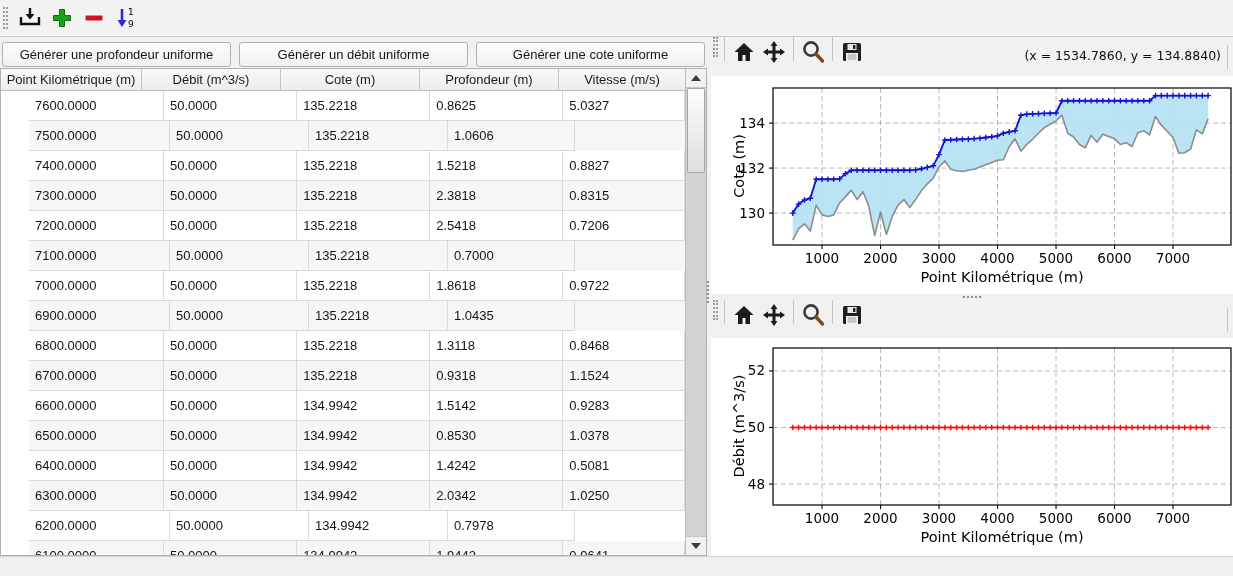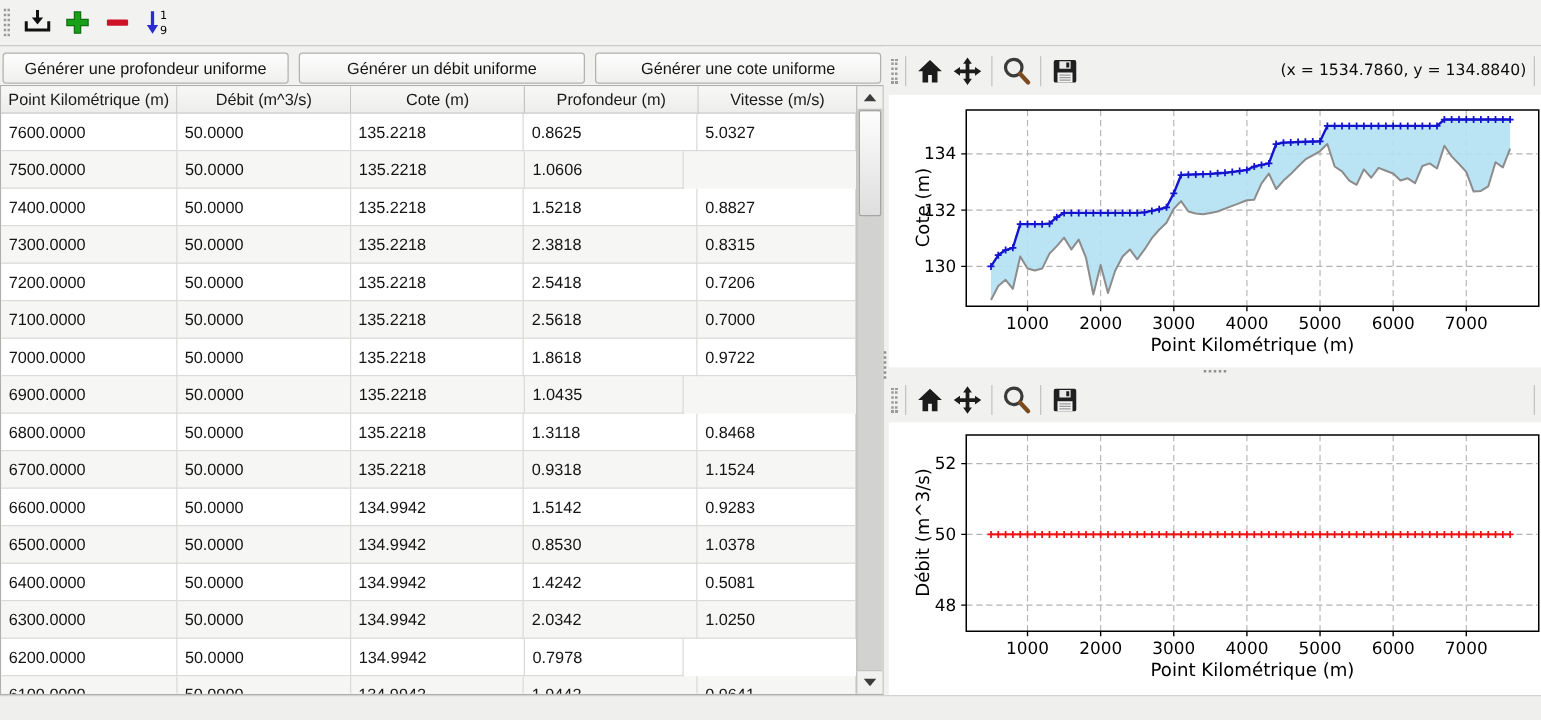--- a/index.html
+++ b/index.html
@@ -18,42 +18,42 @@
   #left-panel { position:absolute; left:0; top:37px; width:707px; height:519px; }
   #btn-row { position:absolute; left:2px; top:5px; width:703px; display:flex; gap:8px; }
   .gen-btn { flex:1; height:25px; font-family:"Liberation Sans",sans-serif; font-size:13px; color:#151515;
     background:linear-gradient(#fdfdfd,#f0f0ef); border:1px solid #b2b2b1; border-radius:3px; }
   #table-wrap { position:absolute; left:0; top:31px; width:707px; height:488px;
     background:#fff; border:1px solid #b0b0af; overflow:hidden; }
   #thead { display:flex; height:22px; }
   .hcell { height:22px; background:linear-gradient(#f8f8f7,#ededec); border-right:1px solid #c3c3c2;
     border-bottom:1px solid #bcbcbb; font-size:13px; color:#1a1a1a; display:flex; align-items:center; justify-content:center; }
   .c0 { width:141px; } .c1 { width:139px; } .c2 { width:139px; } .c3 { width:139px; } .c4 { width:127px; }
-  #tbody { position:absolute; left:0; top:22px; width:684px; }
+  #tbody { position:absolute; left:0; top:22px; width:684px;padding-left:28px; }
   .trow { display:flex; height:30px; background:#ffffff; }
   .trow.alt { background:#f6f6f5; }
   .tcell { height:30px; border-right:1px solid #dadad9; border-bottom:1px solid #dadad9;
     font-size:13px; color:#141414; display:flex; align-items:center; padding-left:6px; overflow:hidden; }
   
   #vscroll { position:absolute; right:0; top:0; width:21px; height:486px; background:#d2d2d1; border-left:1px solid #bdbdbc; }
   .sb-arrow { position:absolute; left:0; width:20px; height:19px; background:#f1f1f0; display:flex; align-items:center; justify-content:center; }
   #sb-up { top:0; border-bottom:1px solid #c2c2c1; }
   #sb-down { bottom:0; border-top:1px solid #c2c2c1; }
   .tri-up { width:0; height:0; border-left:5px solid transparent; border-right:5px solid transparent; border-bottom:6px solid #3c3c3c; }
   .tri-down { width:0; height:0; border-left:5px solid transparent; border-right:5px solid transparent; border-top:6px solid #3c3c3c; }
   #sb-handle { position:absolute; left:1px; top:19px; width:18px; height:85px;
     background:linear-gradient(#fdfdfd,#dedede); border:1px solid #a5a5a4; border-radius:2px; }
   
   #splitter-v { position:absolute; left:707px; top:37px; width:4px; height:519px; background:#f1f1f0; }
   #splitter-v::before { content:""; position:absolute; left:0; top:244px; height:22px; border-left:2px dotted #8f8f8f; }
   .splitter-h { position:absolute; left:0; width:522px; height:6px; background:#f1f1f0; }
   .splitter-h::before { content:""; position:absolute; left:252px; top:2px; width:18px; border-top:2px dotted #8f8f8f; }
   
   #right-panel { position:absolute; left:711px; top:37px; width:522px; height:519px; }
-  .mpl-toolbar { position:absolute; left:0; width:522px; height:39px; background:#f1f1f0; display:flex; align-items:center; }
+  .mpl-toolbar { position:absolute; left:0; width:522px; height:39px; background:#f1f1f0; display:flex; align-items:flex-start; }
   .mpl-toolbar .grip-v { height:20px; margin:0 2px 0 2px; }
   .mpl-sep { width:1px; height:24px; background:#c4c4c3; margin:0 4px; }
   .mpl-btn { width:30px; height:30px; display:flex; align-items:center; justify-content:center; background:transparent; border:none; padding:0; }
   .mpl-right-sep { position:absolute; right:5px; top:8px; width:1px; height:24px; background:#c4c4c3; }
   #coords { position:absolute; right:12px; top:11px; font-size:12.5px; color:#0d0d0d; font-family:"DejaVu Sans",sans-serif; }
   .chart { position:absolute; left:0; width:522px; background:#ffffff; }
   #chart1 { top:39px; height:218px; }
   #chart2 { top:301px; height:218px; }
   .xlabel { position:absolute; left:62px; width:458px; text-align:center; font-family:"DejaVu Sans",sans-serif; font-size:14.5px; color:#000; }
   .ylabel { position:absolute; width:160px; text-align:center; transform:rotate(-90deg); font-family:"DejaVu Sans",sans-serif; font-size:14.5px; color:#000; }
@@ -140,21 +140,20 @@
           <div class="tcell c0">7200.0000</div>
           <div class="tcell c1">50.0000</div>
           <div class="tcell c2">135.2218</div>
           <div class="tcell c3">2.5418</div>
           <div class="tcell c4">0.7206</div>
         </div>
         <div class="trow alt">
           <div class="tcell c0">7100.0000</div>
           <div class="tcell c1">50.0000</div>
           <div class="tcell c2">135.2218</div>
-          <div class="tcell c3">2.5618</div>
           <div class="tcell c4">0.7000</div>
         </div>
         <div class="trow">
           <div class="tcell c0">7000.0000</div>
           <div class="tcell c1">50.0000</div>
           <div class="tcell c2">135.2218</div>
           <div class="tcell c3">1.8618</div>
           <div class="tcell c4">0.9722</div>
         </div>
         <div class="trow alt">

